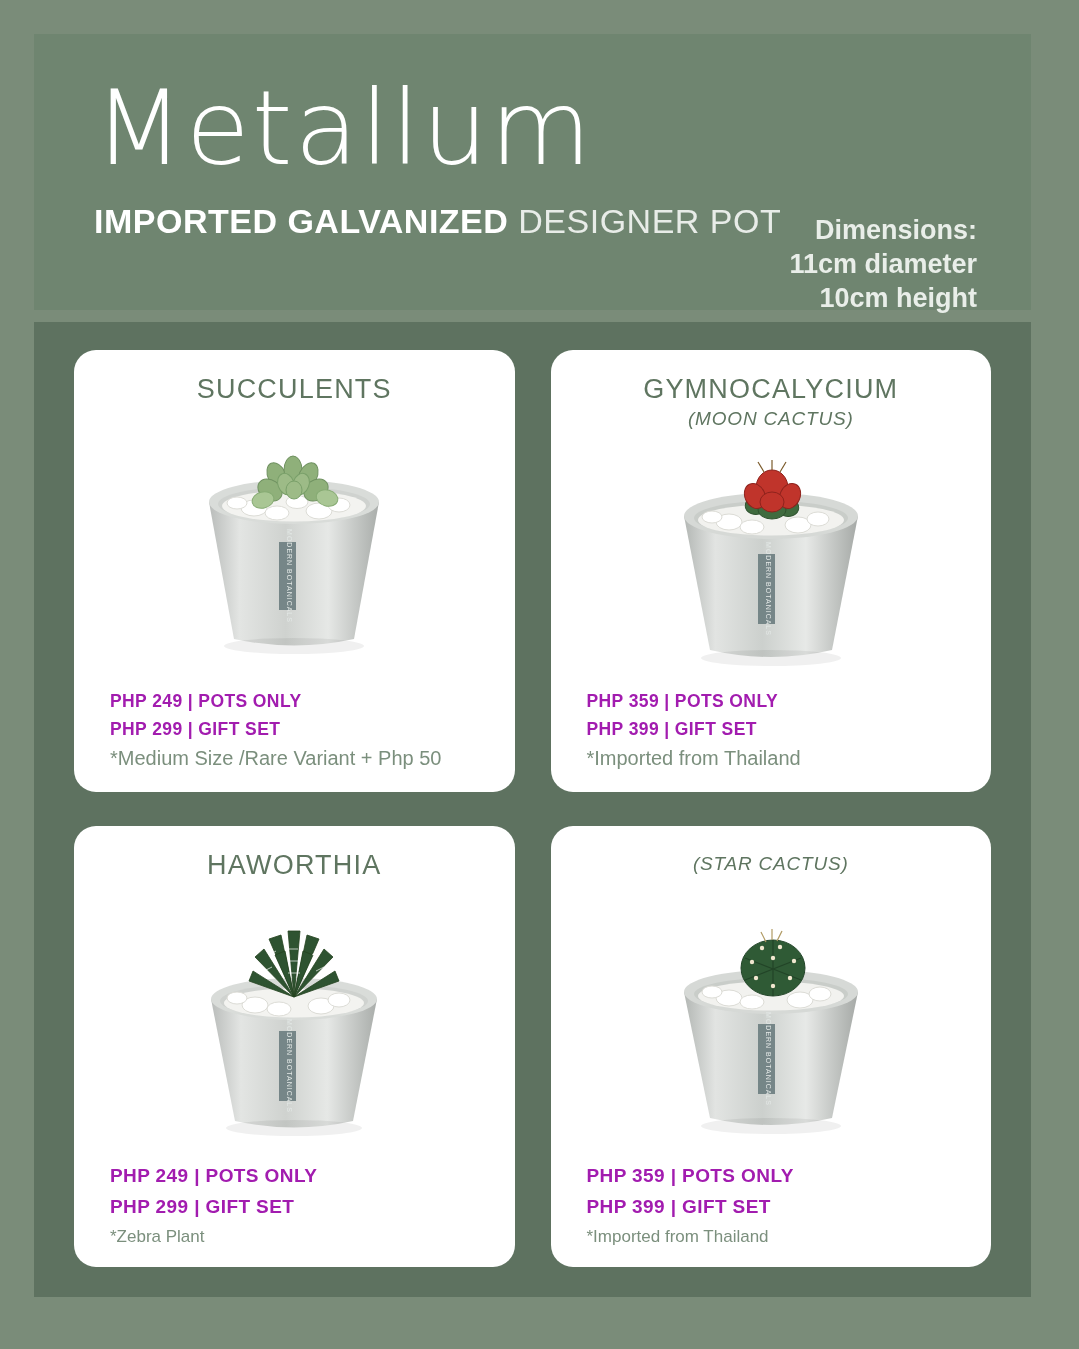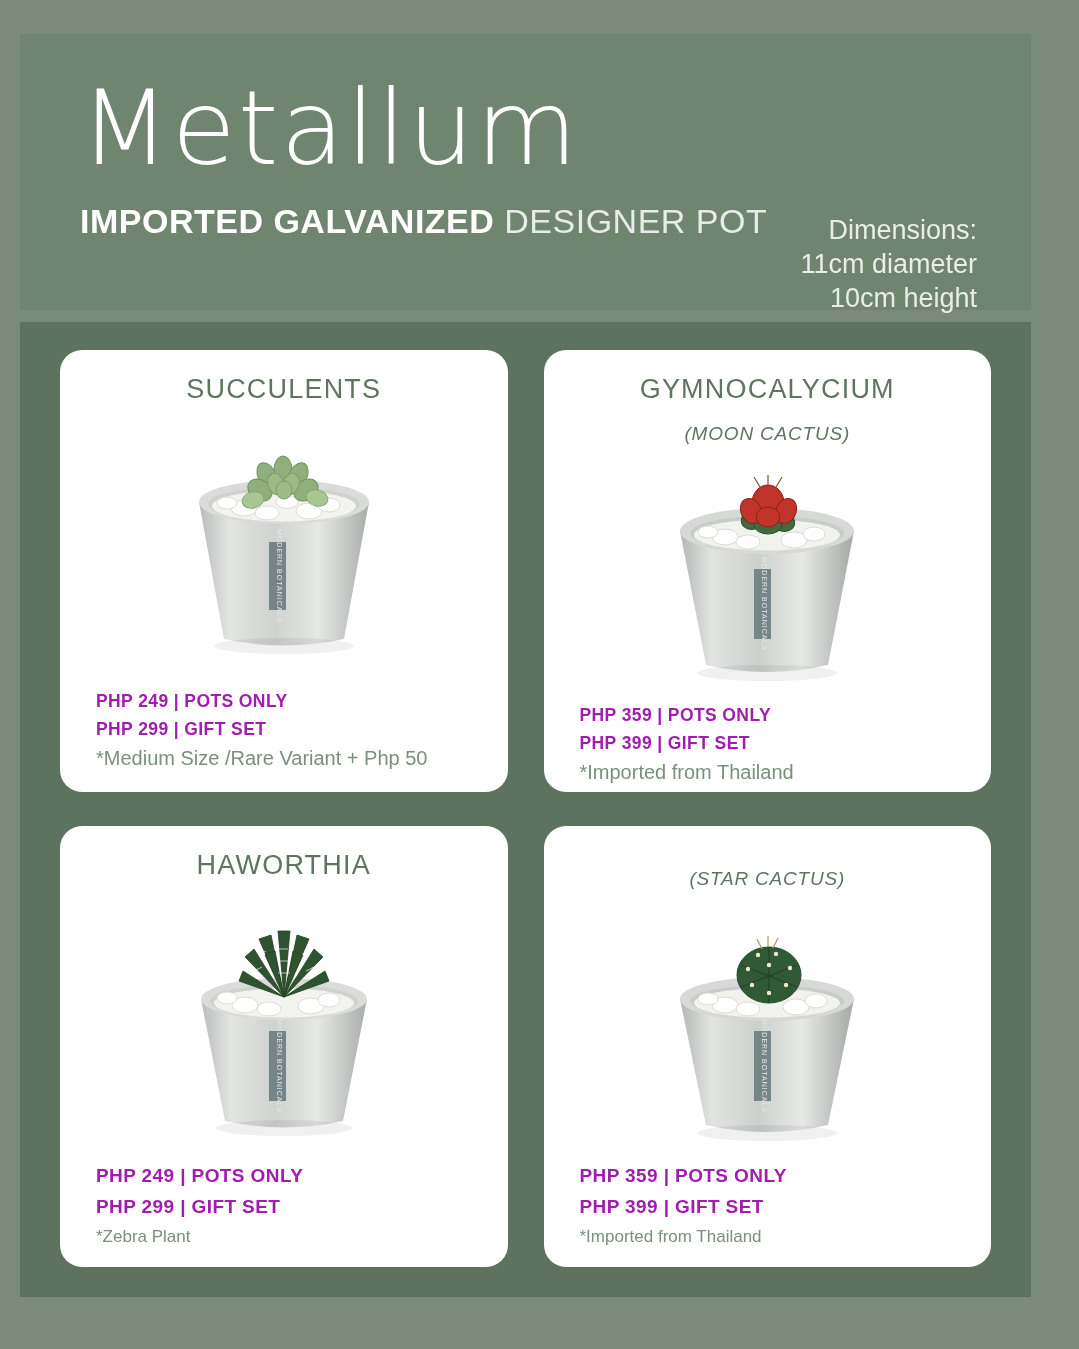--- a/index.html
+++ b/index.html
@@ -6,21 +6,21 @@
   html, body {
     width: 1079px; height: 1349px;
     background: #7a8c79;
     font-family: "Liberation Sans", sans-serif;
     overflow: hidden;
   }
   .page {
     position: relative;
     width: 1065px; height: 1349px;
     background: #7a8c79;
-    padding: 34px 34px 34px 20px;
+    padding: 34px 34px 34px 34px;
   }
   
   .header {
     background: #6f8570;
     height: 276px;
     padding: 42px 54px 0 60px;
     position: relative;
   }
   .brand-title {
     color: #ffffff;
@@ -41,21 +41,21 @@
   .brand-sub .bold { color: #ffffff; font-weight: bold; }
   .brand-sub .light { color: #e8ece8; font-weight: 300; }
   .dims {
     position: absolute;
     right: 54px;
     top: 180px;
     text-align: right;
     color: #e9eee9;
     font-size: 27px;
     line-height: 1.25;
-    font-weight: 400;
+    font-weight: 700;
   }
   
   .body-panel {
     margin-top: 12px;
     background: #5e7260;
     height: 975px;
     padding: 28px 40px 30px 40px;
   }
   .grid {
     display: grid;
@@ -79,21 +79,21 @@
     font-size: 27px;
     letter-spacing: 1.2px;
     font-weight: 400;
   }
   .card-subtitle {
     text-align: center;
     color: #5f7560;
     font-size: 19px;
     font-style: italic;
     letter-spacing: 0.8px;
-    margin-top: 18px;
+    margin-top: 3px;
   }
   .img-area {
     flex: 1;
     display: flex;
     align-items: center;
     justify-content: center;
     margin: 6px 0 4px 0;
   }
   
   .pot-wrap { position: relative; width: 250px; height: 250px; }

